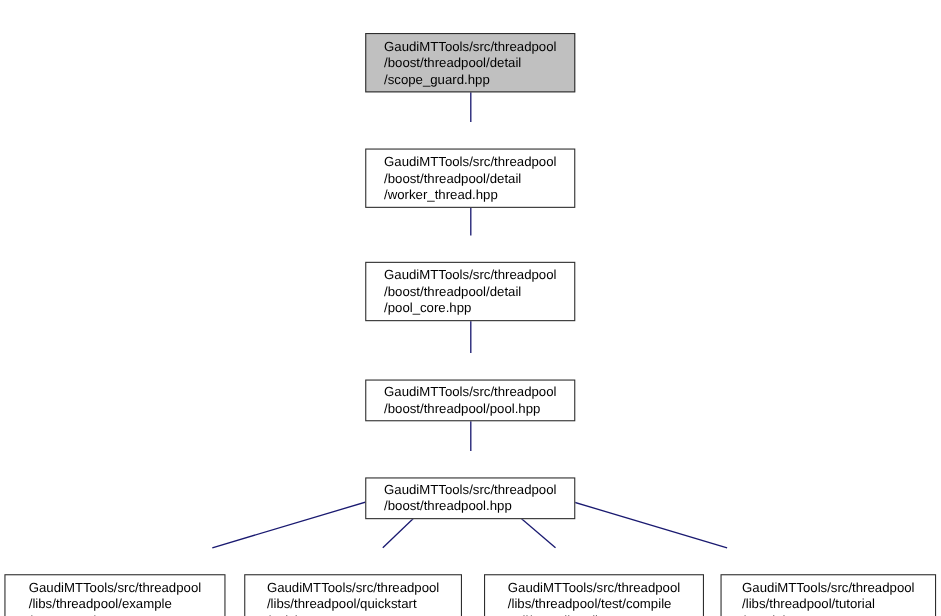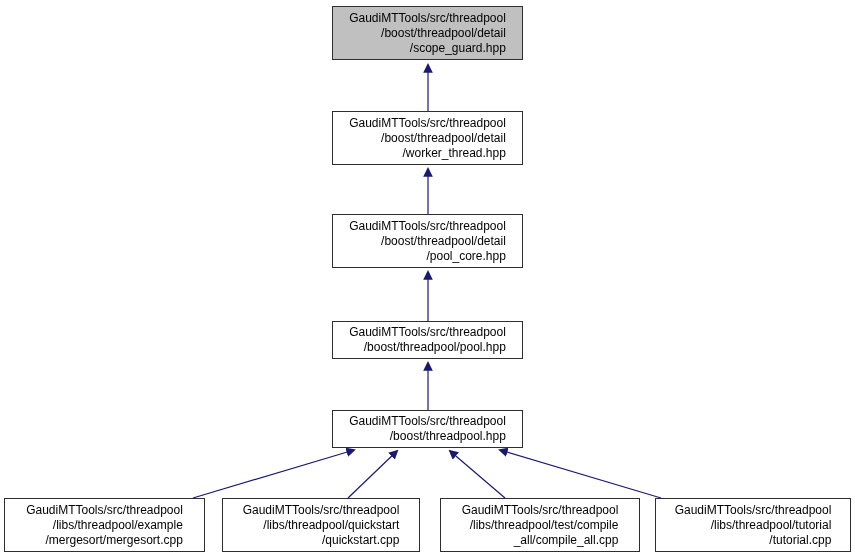--- a/index.html
+++ b/index.html
@@ -25,25 +25,26 @@
   }
   .node {
     position: absolute;
     box-sizing: border-box;
     border: 1px solid #2e2e2e;
     background: #ffffff;
     color: #000000;
     display: flex;
     align-items: center;
     justify-content: center;
-    text-align: right;
+    text-align: left;
     font-size: 12px;
     line-height: 15px;
     white-space: pre-line;
     cursor: pointer;
+    margin-top: 24px;
   }
   .node.highlight {
     background: #c0c0c0;
     cursor: default;
   }
 </style>
 </head>
 <body>
 
 <div id="graph-canvas">

